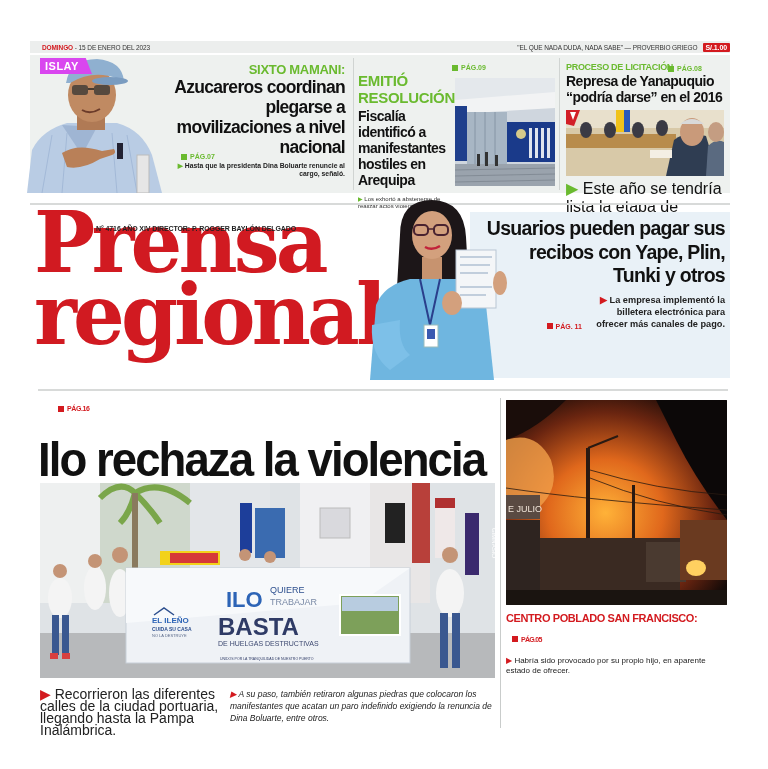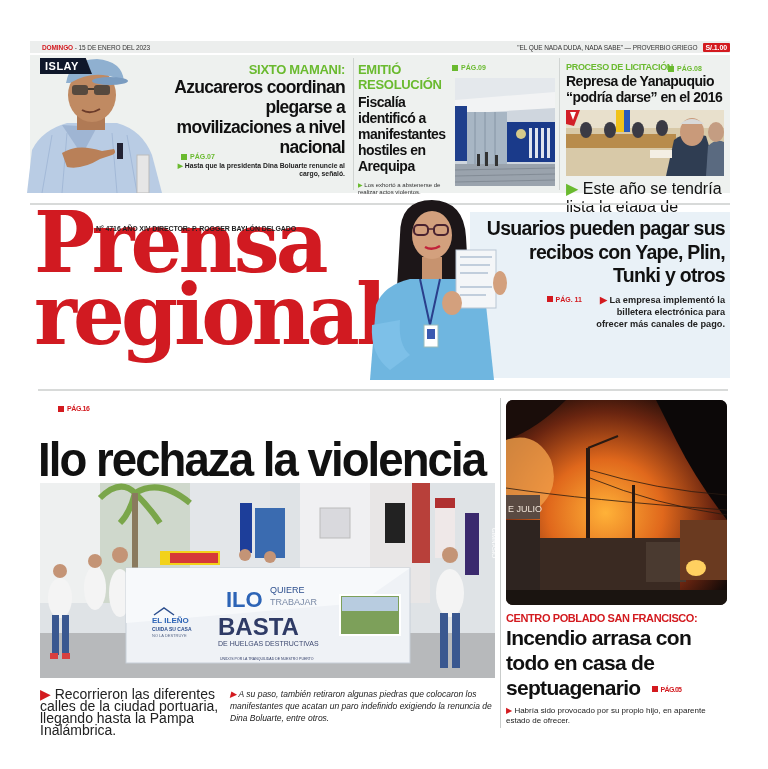--- a/index.html
+++ b/index.html
@@ -17,31 +17,31 @@
   
   .strip { left: 30px; top: 55px; width: 700px; height: 138px; background: #eef1ef; }
   .kicker-green { color: #6aba2f; font-weight: bold; font-family: "Liberation Sans", sans-serif; letter-spacing: -0.3px; }
   .pag-green { color: #6aba2f; font-weight: bold; font-size: 7px; display: inline-flex; align-items: center; gap: 3px; }
   .pag-green .sq { width: 6px; height: 6px; background: #6aba2f; display: inline-block; }
   .pag-red { color: #d31a1f; font-weight: bold; font-size: 7px; display: inline-flex; align-items: center; gap: 3px; }
   .pag-red .sq { width: 6px; height: 6px; background: #d31a1f; display: inline-block; }
   .tri-green { color: #6aba2f; }
   .tri-red { color: #d31a1f; }
 
-  .islay-tag { left: 40px; top: 58px; background: #0f172a; color: #fff; font-weight: bold; font-size: 11px; padding: 2px 6px 2px 5px; clip-path: polygon(0 0, 88% 0, 100% 100%, 0 100%); width: 52px; letter-spacing: 0.5px; }
+  .islay-tag { left: 40px; top: 58px; background: #d946ef; color: #fff; font-weight: bold; font-size: 11px; padding: 2px 6px 2px 5px; clip-path: polygon(0 0, 88% 0, 100% 100%, 0 100%); width: 52px; letter-spacing: 0.5px; }
 
   .person1 { left: 22px; top: 55px; width: 145px; height: 138px; }
   .story1 { left: 160px; top: 62px; width: 185px; text-align: right; }
   .story1 .kicker { font-size: 13px; }
   .story1 .headline { font-size: 17.5px; font-weight: bold; line-height: 20px; letter-spacing: -0.7px; color: #111; }
   .story1 .sub { font-size: 6.8px; font-weight: bold; line-height: 8px; color: #222; margin-top: 5px; }
 
   .div1 { left: 353px; top: 58px; width: 1px; height: 132px; background: #d0d4d2; }
   .story2 { left: 358px; top: 62px; width: 95px; }
-  .story2 .kicker { font-size: 13px; }
+  .story2 .kicker { font-size: 15px; margin-top: 10px; }
   .story2 .headline { font-size: 14px; font-weight: bold; line-height: 16px; letter-spacing: -0.5px; margin-top: 2px; }
   .story2 .sub { font-size: 6px; line-height: 7px; color: #333; margin-top: 8px; }
   .photo2 { left: 455px; top: 78px; width: 100px; height: 108px; }
 
   .div2 { left: 559px; top: 58px; width: 1px; height: 132px; background: #d0d4d2; }
   .story3 { left: 566px; top: 62px; width: 165px; }
   .story3 .kicker { font-size: 9px; }
   .story3 .headline { font-size: 14px; font-weight: bold; line-height: 16px; letter-spacing: -0.5px; margin-top: 1px; }
   .photo3 { left: 566px; top: 110px; width: 158px; height: 66px; }
 
@@ -51,38 +51,38 @@
   .masthead-info { left: 96px; top: 225px; font-size: 7px; font-weight: bold; color: #222; letter-spacing: -0.1px; }
   .mast { left: 34px; top: 208px; font-family: "DejaVu Serif", serif; font-weight: bold; color: #d11a21; font-size: 84px; line-height: 70px; letter-spacing: -4px; transform: scaleX(0.97); transform-origin: left top; }
   .mast .l1 { display: block; }
   .mast .l2 { display: block; margin-top: 2px; }
 
   .eps-bg { left: 470px; top: 212px; width: 260px; height: 166px; background: #e9f1f7; }
   .woman { left: 370px; top: 195px; width: 140px; height: 185px; }
   .eps { left: 480px; top: 215px; width: 245px; text-align: right; }
   .eps .kicker { color: #d31a1f; font-weight: bold; font-size: 25px; letter-spacing: -0.8px; line-height: 30px; }
   .eps .headline { font-weight: bold; font-size: 19.5px; line-height: 23.5px; letter-spacing: -0.7px; margin-top: 2px; }
-  .eps .meta { display: flex; justify-content: flex-end; gap: 8px; margin-top: 6px; align-items: flex-start; }
+  .eps .meta { display: flex; justify-content: flex-end; gap: 8px; margin-top: 6px; align-items: flex-end; }
   .eps .sub { font-size: 9.2px; font-weight: bold; line-height: 12px; color: #222; }
 
   .sep2 { left: 38px; top: 389px; width: 690px; height: 2px; background: #d8dad9; }
 
   
   .main-kicker { left: 40px; top: 398px; width: 460px; color: #d31a1f; font-weight: bold; font-size: 15.5px; line-height: 19px; letter-spacing: -0.4px; }
   .main-kicker .pag-red { vertical-align: middle; margin-left: 18px; }
   .main-headline { left: 38px; top: 432px; font-weight: bold; font-size: 49px; line-height: 54px; letter-spacing: -2.1px; color: #111; transform: scaleX(0.93); transform-origin: left top; }
   .photo-main { left: 40px; top: 483px; width: 455px; height: 195px; overflow: hidden; }
 
   .cap1 { left: 40px; top: 688px; width: 180px; font-size: 14px; line-height: 12px; color: #222; }
   .cap2 { left: 230px; top: 688px; width: 265px; font-size: 8.5px; line-height: 12px; font-style: italic; color: #222; }
 
   .vdiv { left: 500px; top: 398px; width: 1px; height: 330px; background: #c9cccb; }
 
   
-  .photo-fire { left: 506px; top: 400px; width: 221px; height: 205px; border-radius: 7px; overflow: hidden; }
+  .photo-fire { left: 506px; top: 400px; width: 221px; height: 205px; border-radius: 1px; overflow: hidden; }
   .fire-story { left: 506px; top: 612px; width: 225px; }
   .fire-story .kicker { color: #d31a1f; font-weight: bold; font-size: 11px; letter-spacing: -0.4px; }
   .fire-story .headline { font-weight: bold; font-size: 21px; line-height: 25px; letter-spacing: -0.7px; margin-top: 1px; }
   .fire-story .headline .pag-red { margin-left: 6px; vertical-align: middle; }
   .fire-story .sub { font-size: 8px; line-height: 10px; color: #222; margin-top: 4px; }
 </style>
 </head>
 <body>
 
 <div class="abs topbar">
@@ -408,21 +408,20 @@
     <rect x="34" y="138" width="140" height="55" fill="#3a2a22"></rect>
     <rect x="140" y="142" width="40" height="40" fill="#4a3a30"></rect>
     <rect x="174" y="120" width="47" height="60" fill="#6a3a20"></rect>
     <ellipse cx="190" cy="168" rx="10" ry="8" fill="#ffd060"></ellipse>
     <rect x="0" y="190" width="221" height="15" fill="#1a1410"></rect>
   </svg>
 </div>
 <div class="abs fire-story">
   <div class="kicker">CENTRO POBLADO SAN FRANCISCO:</div>
   <div class="headline">
-    <span>Incendio arrasa con todo en casa de septuagenario</span>
     <span class="pag-red">
       <span class="sq"></span>
       <span>PÁG.05</span>
     </span>
   </div>
   <div class="sub">
     <span class="tri-red">▶</span>
     <span>Habría sido provocado por su propio hijo, en aparente estado de ofrecer.</span>
   </div>
 </div>

